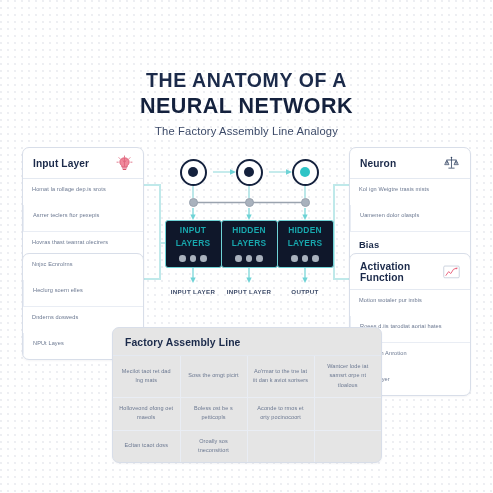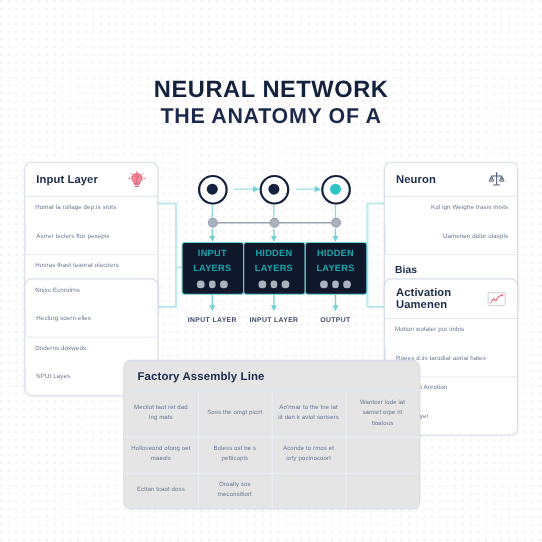--- a/index.html
+++ b/index.html
@@ -97,21 +97,21 @@
     font-weight: bold;
     color: #1b2a4a;
     filter: none;
     letter-spacing: 0.1px;
     display: flex;
     align-items: center;
   }
 
   #panel-input-layer   { left: 22px;  top: 147px; width: 122px; }
   #panel-hidden-layers { left: 22px;  top: 253px; width: 122px; }
-  #panel-neuron        { left: 349px; top: 147px; width: 122px; text-align: right; }
+  #panel-neuron        { left: 349px; top: 147px; width: 122px; }
   #panel-activation    { left: 349px; top: 253px; width: 122px; }
 
   
   #network { position: absolute; left: 0; top: 0; width: 493px; height: 493px;
              pointer-events: none; }
 
   .node-ring {
     position: absolute;
     width: 27px; height: 27px;
     border-radius: 50%;
@@ -204,22 +204,23 @@
     filter: blur(0.22px);
     letter-spacing: 0.1px;
   }
   .tcell:last-child { border-right: none; }
   .trow:last-child .tcell { border-bottom: none; }
 </style>
 </head>
 <body>
 
 <div id="header">
+  <div id="title-line-1">THE ANATOMY OF A</div>
   <div id="title-line-2">NEURAL NETWORK</div>
-  <div id="title-line-1">THE ANATOMY OF A</div>
+  <div id="subtitle">The Factory Assembly Line Analogy</div>
 </div>
 
 <svg id="network" viewBox="0 0 493 493" xmlns="http://www.w3.org/2000/svg">
 
   <path d="M144 185 L160 185 L160 243 L173 243" fill="none" stroke="#bfe9ea" stroke-width="2"></path>
   <path d="M144 279 L160 279 L160 243" fill="none" stroke="#bfe9ea" stroke-width="2"></path>
 
   <path d="M320 243 L334 243 L334 185 L349 185" fill="none" stroke="#bfe9ea" stroke-width="2"></path>
   <path d="M334 243 L334 279 L349 279" fill="none" stroke="#bfe9ea" stroke-width="2"></path>
 
@@ -309,21 +310,21 @@
     </div>
     <div class="cellrow">
       <div class="cell strong">Bias</div>
       <div class="cell">Hense tha tard oct theln-npeds</div>
     </div>
   </div>
 </div>
 
 <div class="panel" id="panel-activation">
   <div class="panel-head">
-    <span class="panel-title">Activation Uamenen</span>
+    <span class="panel-title">Activation Function</span>
     <span class="panel-icon">
       <svg viewBox="0 0 24 20" xmlns="http://www.w3.org/2000/svg">
         <rect x="2.2" y="2.6" width="19.6" height="14.8" rx="1.4" fill="#ffffff" stroke="#b9c3d2" stroke-width="0.9"></rect>
         <path d="M5 14.4 L8.4 9.6 L11.1 12.1 L14.6 6.6 L19 5.2" fill="none" stroke="#e8607a" stroke-width="1.2" stroke-linecap="round" stroke-linejoin="round"></path>
         <polygon points="19.6,4.9 16.9,4.6 18.4,7.0" fill="#e8607a"></polygon>
       </svg>
     </span>
   </div>
   <div class="panel-grid">
     <div class="cellrow">

